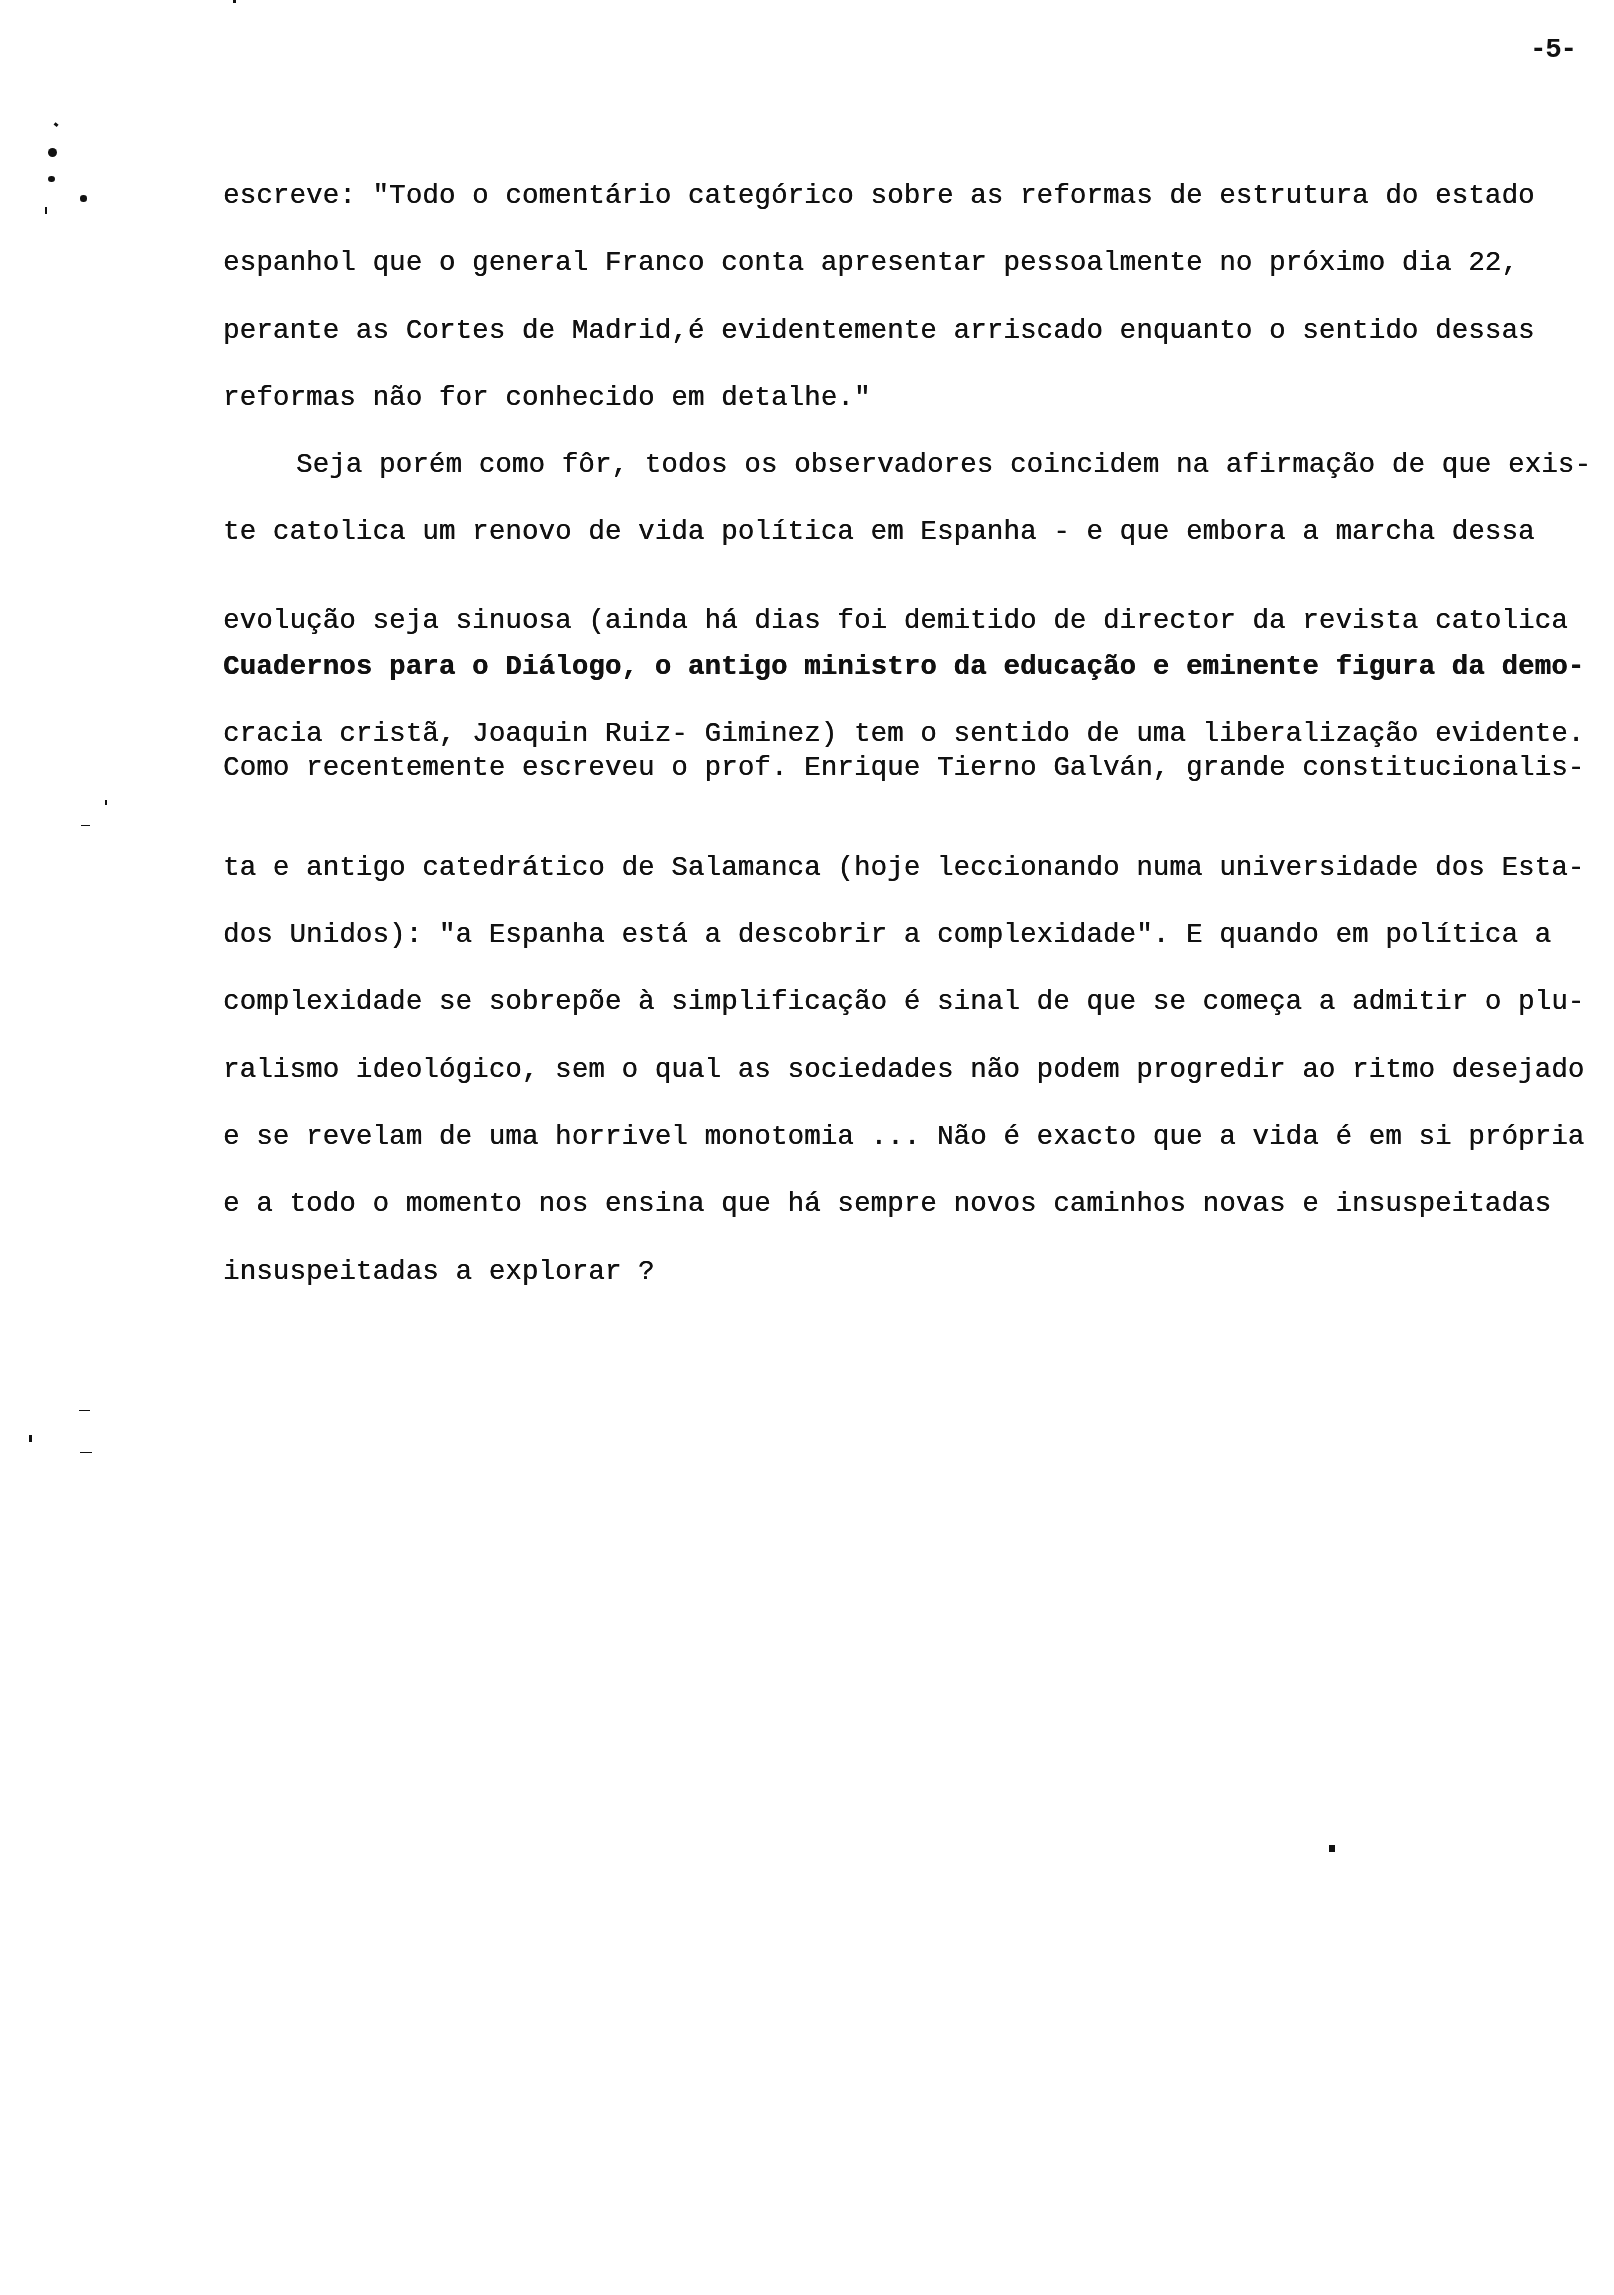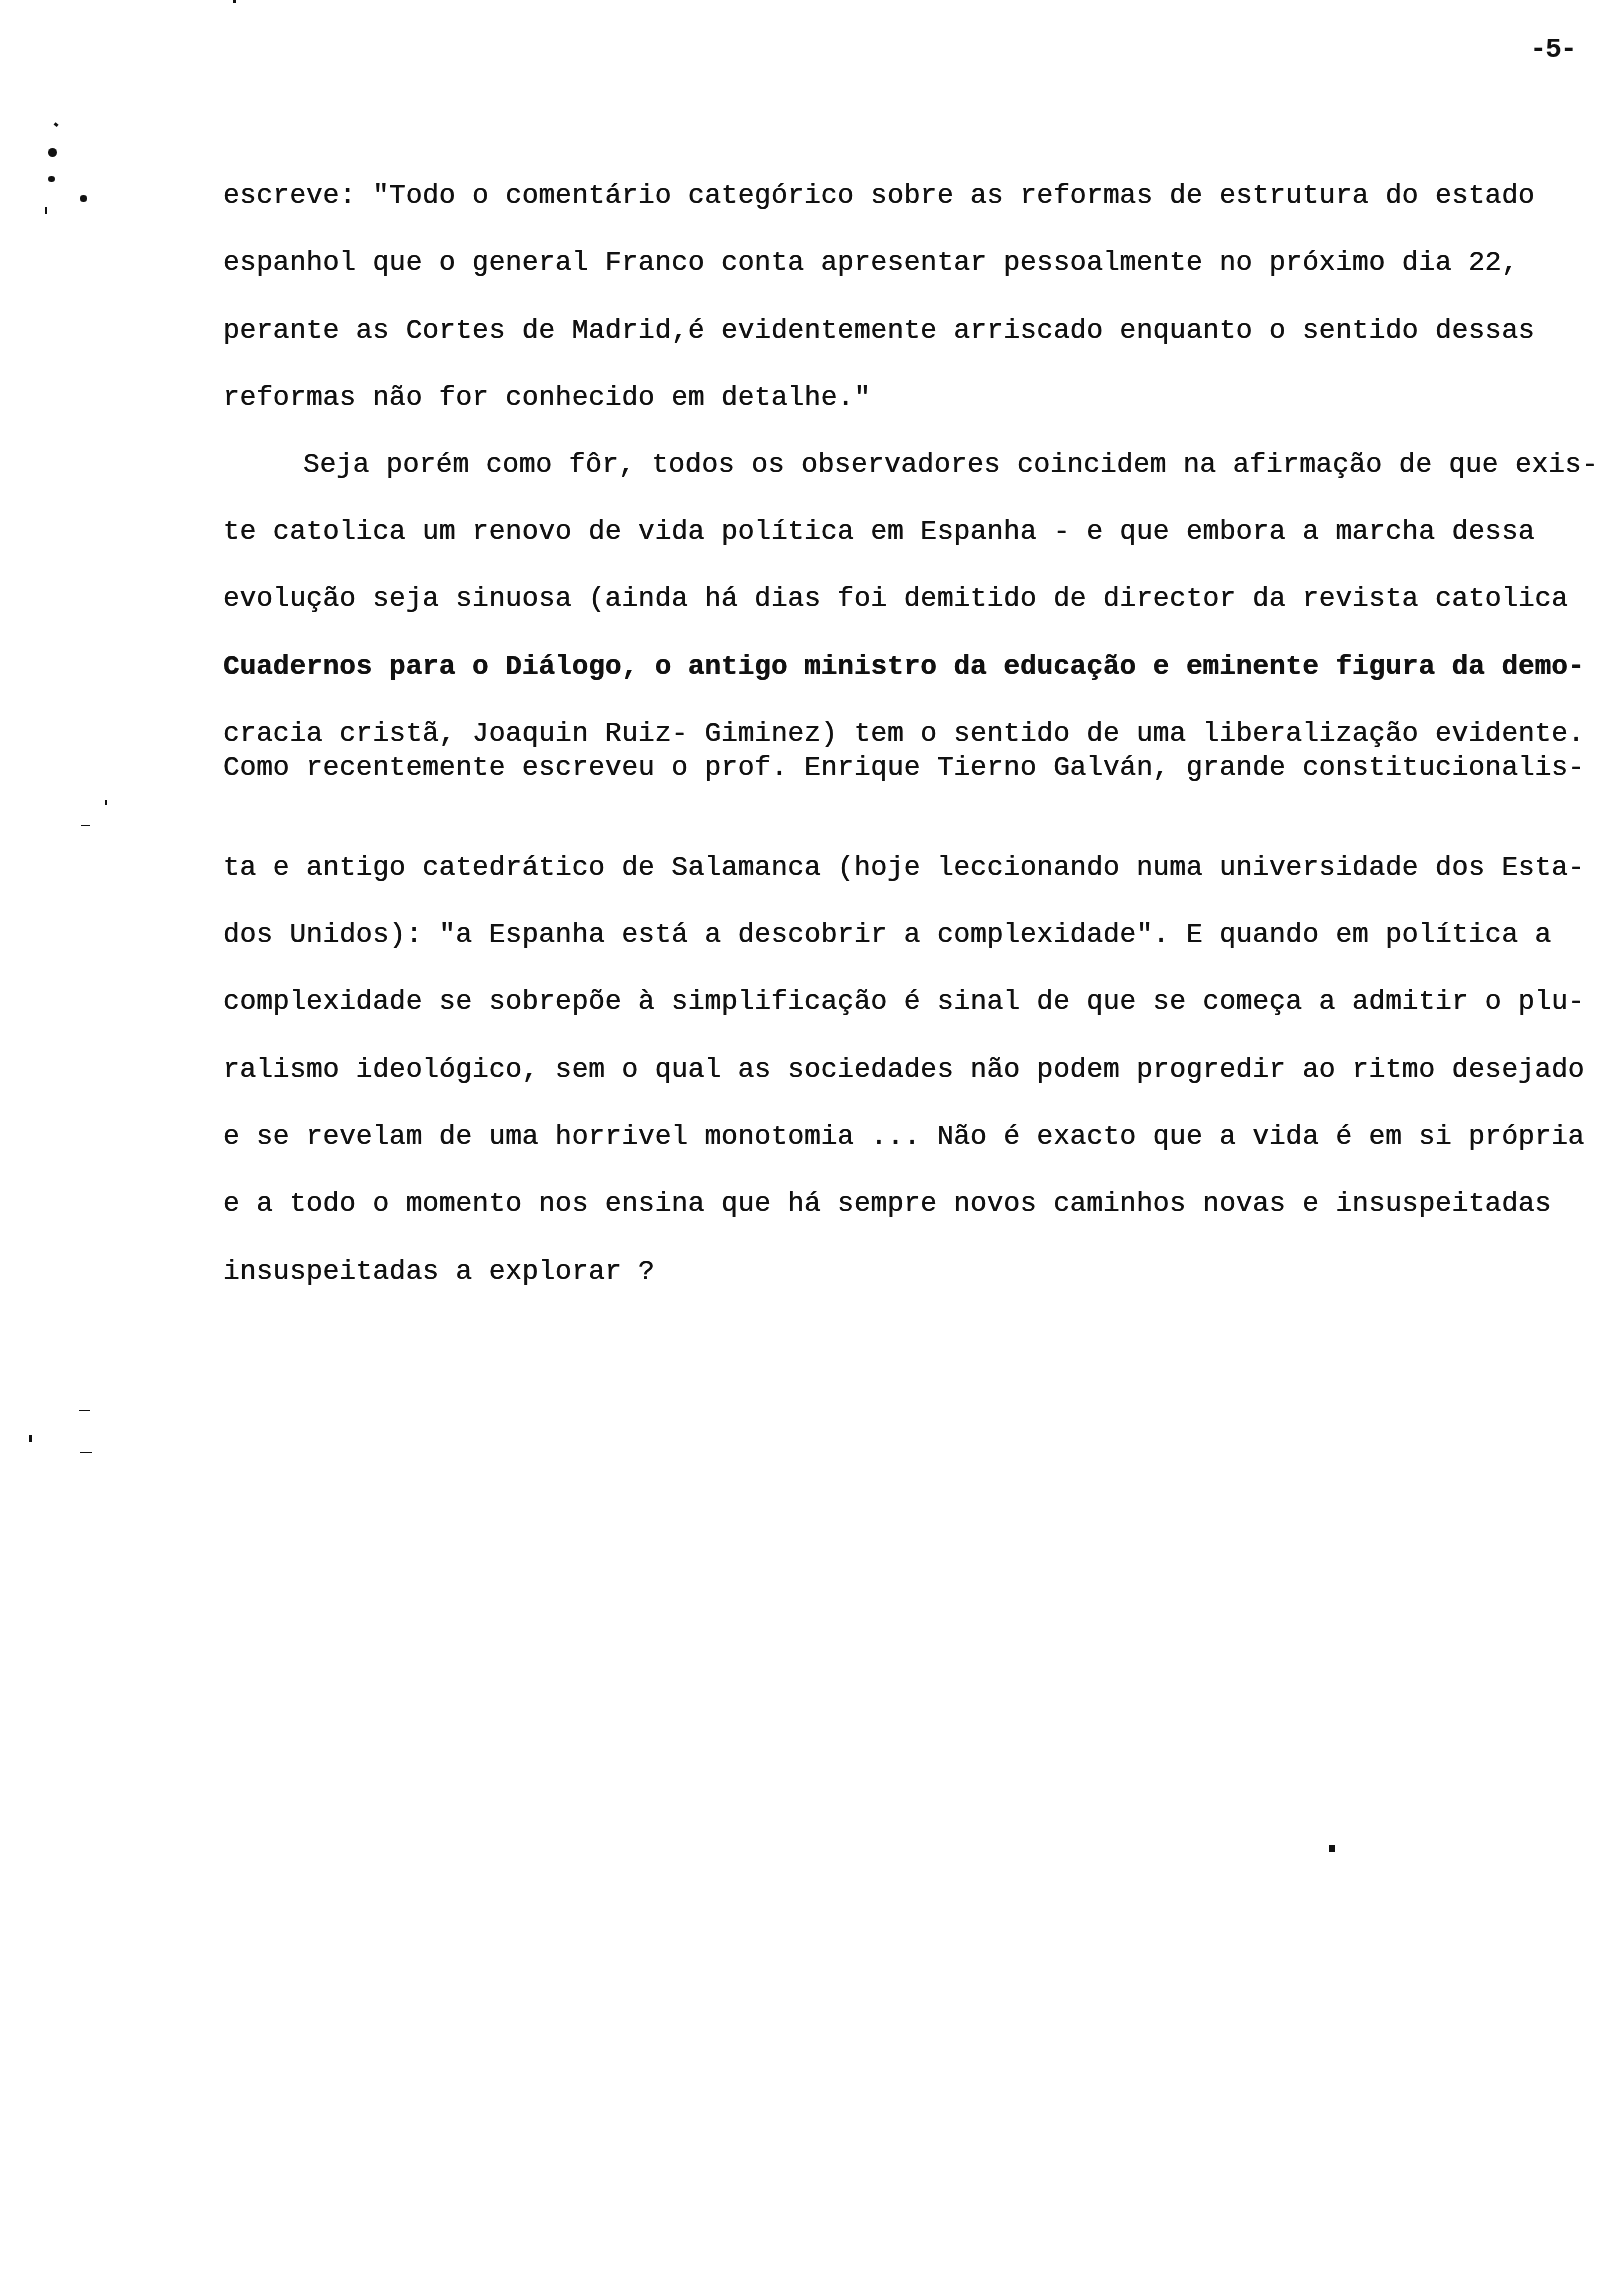--- a/index.html
+++ b/index.html
@@ -34,21 +34,21 @@
     }
     .line {
       position: absolute;
       left: 223px;
       font-size: 27.5px;
       line-height: 33px;
       white-space: pre;
       letter-spacing: 0.1px;
       text-shadow: 0.3px 0 0 #111111;
     }
-    .line.indent { left: 303px; }
+    .line.indent { left: 296px; }
     .mark {
       position: absolute;
       background: #111111;
     }
     .dot { border-radius: 50%; }
   </style>
 </head>
 <body>
 
 <div class="page">
@@ -71,21 +71,21 @@
   <div>
     <div class="line" style="top:179px;">escreve: "Todo o comentário categórico sobre as reformas de estrutura do estado</div>
     <div class="line" style="top:246px;">espanhol que o general Franco conta apresentar pessoalmente no próximo dia 22,</div>
     <div class="line" style="top:314px;">perante as Cortes de Madrid,é evidentemente arriscado enquanto o sentido dessas</div>
     <div class="line" style="top:381px;">reformas não for conhecido em detalhe."</div>
   </div>
 
   <div>
     <div class="line indent" style="top:448px;">Seja porém como fôr, todos os observadores coincidem na afirmação de que exis-</div>
     <div class="line" style="top:515px;">te catolica um renovo de vida política em Espanha - e que embora a marcha dessa</div>
-    <div class="line" style="top:582px;">evolução seja sinuosa (ainda há dias foi demitido de director da revista catolica</div>
+    <div class="line" style="top:604px;">evolução seja sinuosa (ainda há dias foi demitido de director da revista catolica</div>
     <div class="line" style="top:650px;font-weight:bold;">Cuadernos para o Diálogo, o antigo ministro da educação e eminente figura da demo-</div>
     <div class="line" style="top:717px;">cracia cristã, Joaquin Ruiz- Giminez) tem o sentido de uma liberalização evidente.</div>
     <div class="line" style="top:751px;">Como recentemente escreveu o prof. Enrique Tierno Galván, grande constitucionalis-</div>
     <div class="line" style="top:851px;">ta e antigo catedrático de Salamanca (hoje leccionando numa universidade dos Esta-</div>
     <div class="line" style="top:918px;">dos Unidos): "a Espanha está a descobrir a complexidade". E quando em política a</div>
     <div class="line" style="top:985px;">complexidade se sobrepõe à simplificação é sinal de que se começa a admitir o plu-</div>
     <div class="line" style="top:1053px;">ralismo ideológico, sem o qual as sociedades não podem progredir ao ritmo desejado</div>
     <div class="line" style="top:1120px;">e se revelam de uma horrivel monotomia ... Não é exacto que a vida é em si própria</div>
     <div class="line" style="top:1187px;">e a todo o momento nos ensina que há sempre novos caminhos novas e insuspeitadas</div>
     <div class="line" style="top:1255px;">insuspeitadas a explorar ?</div>

